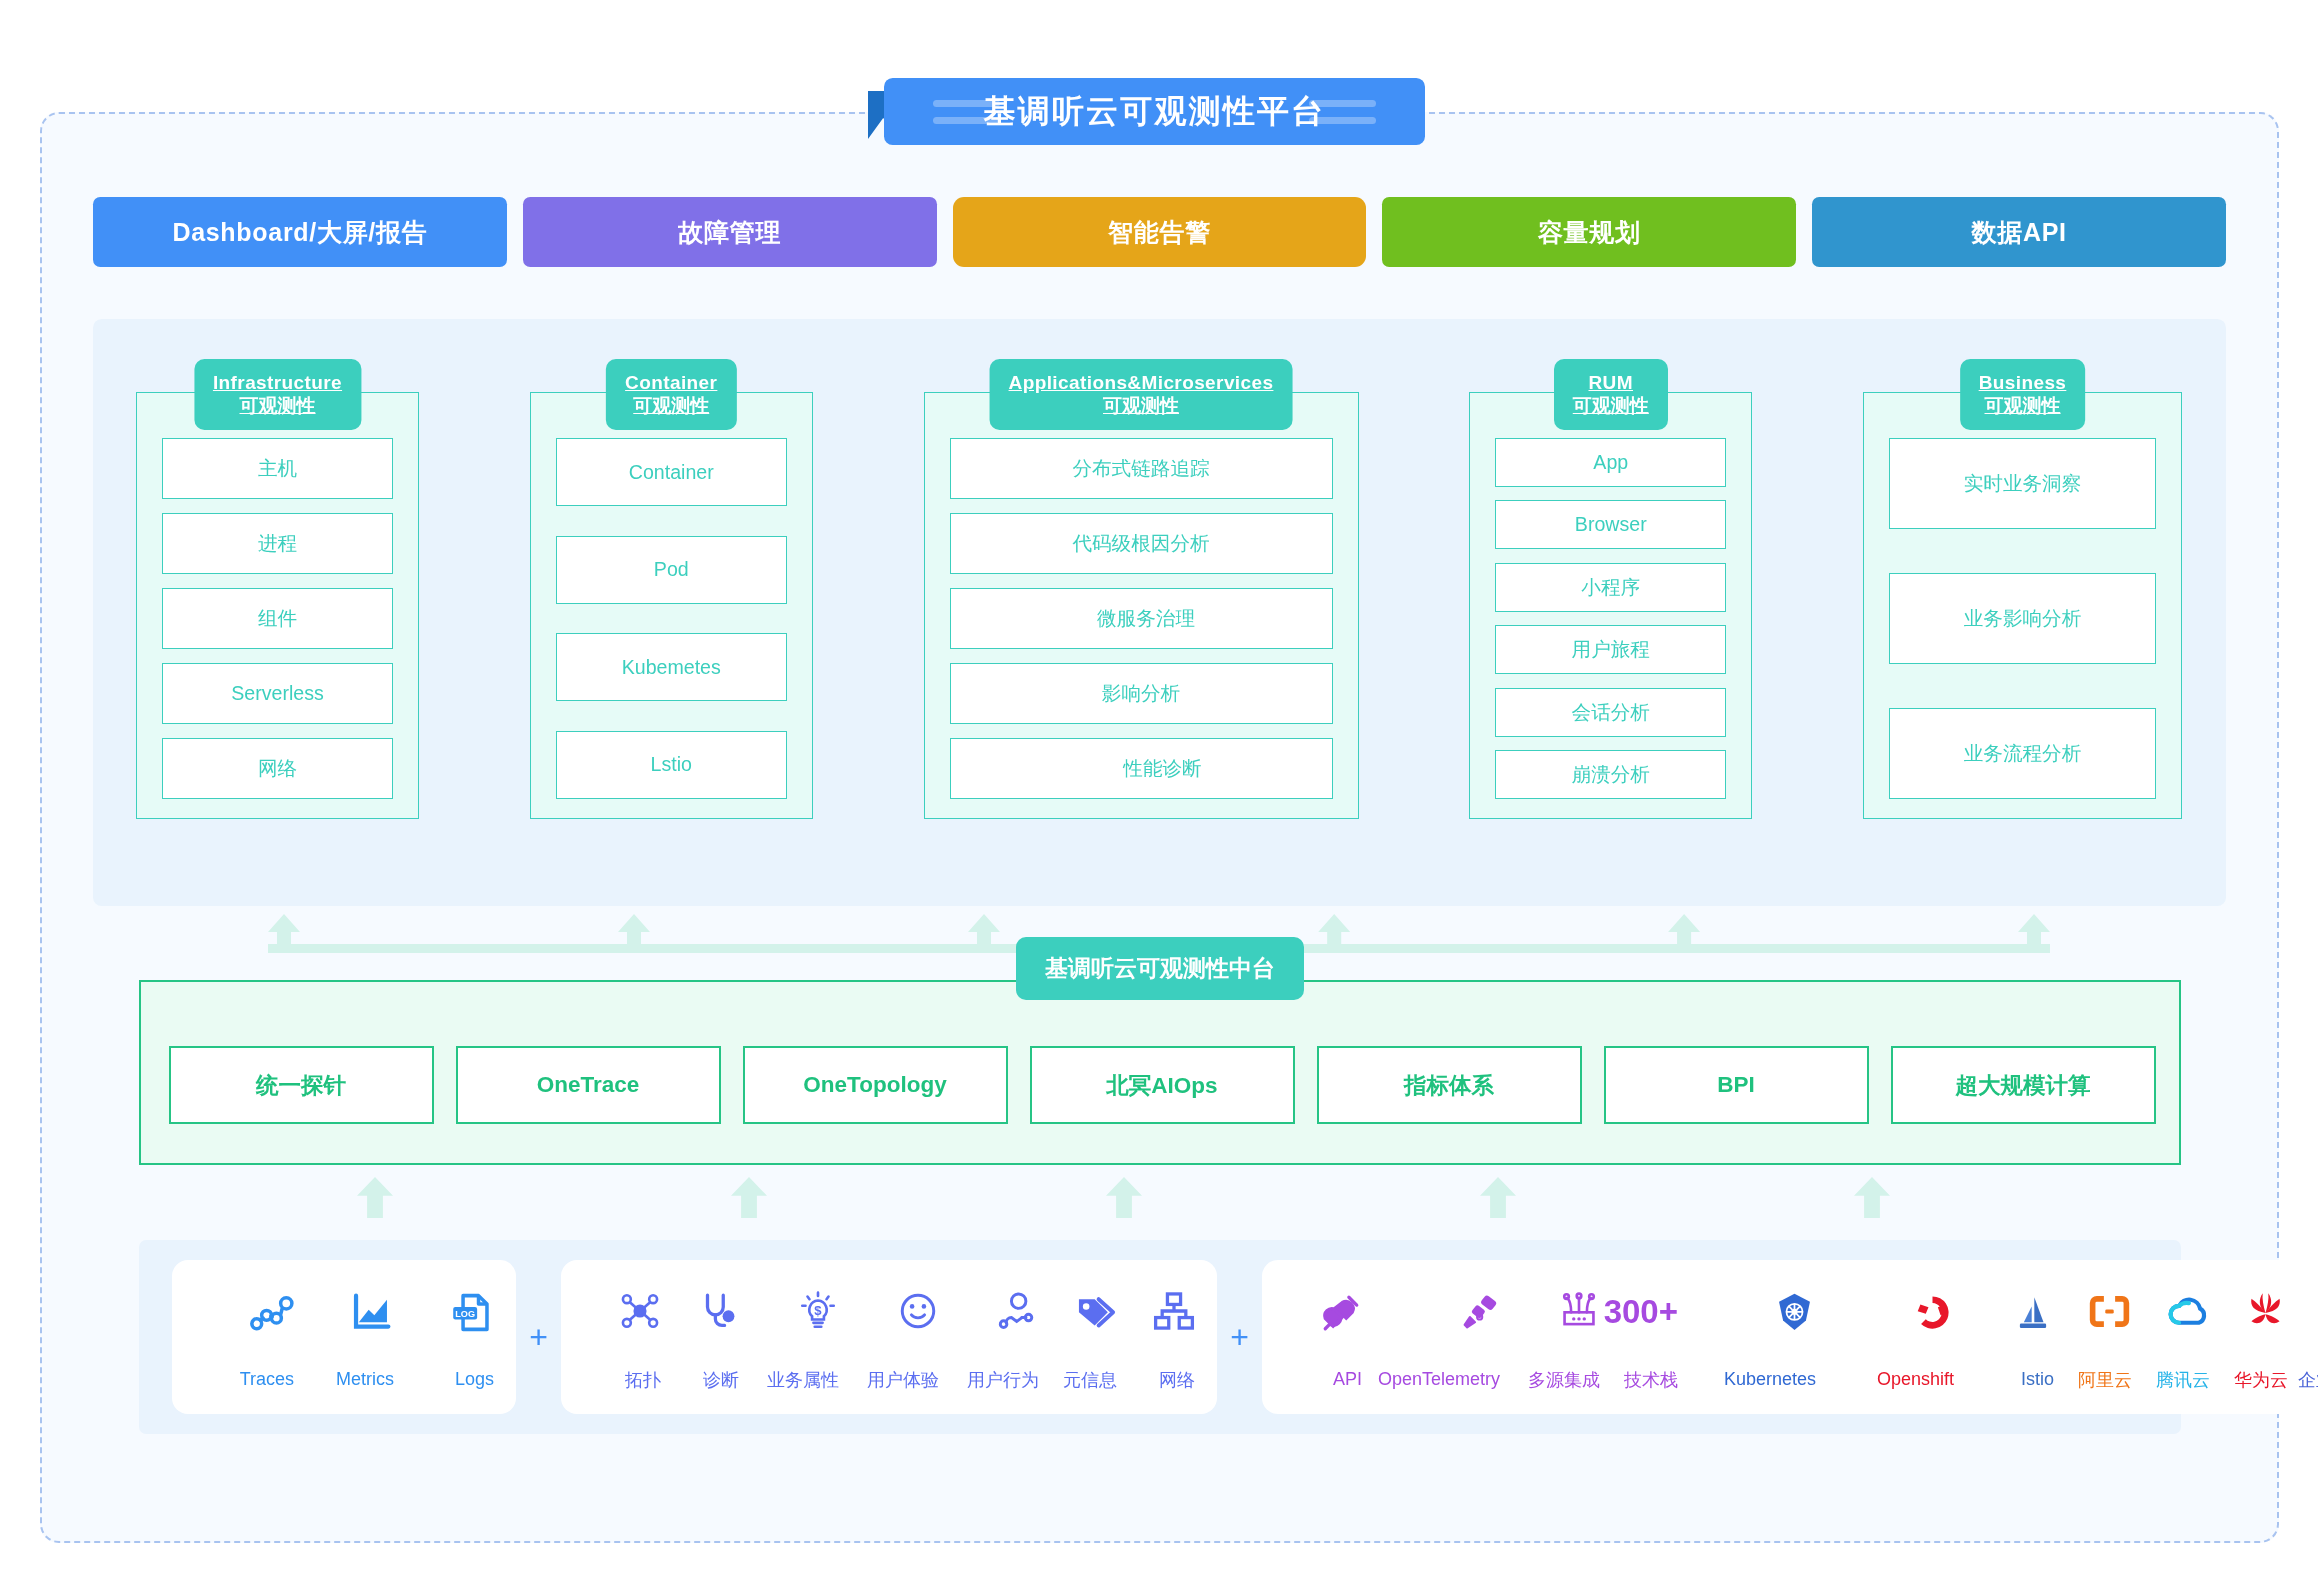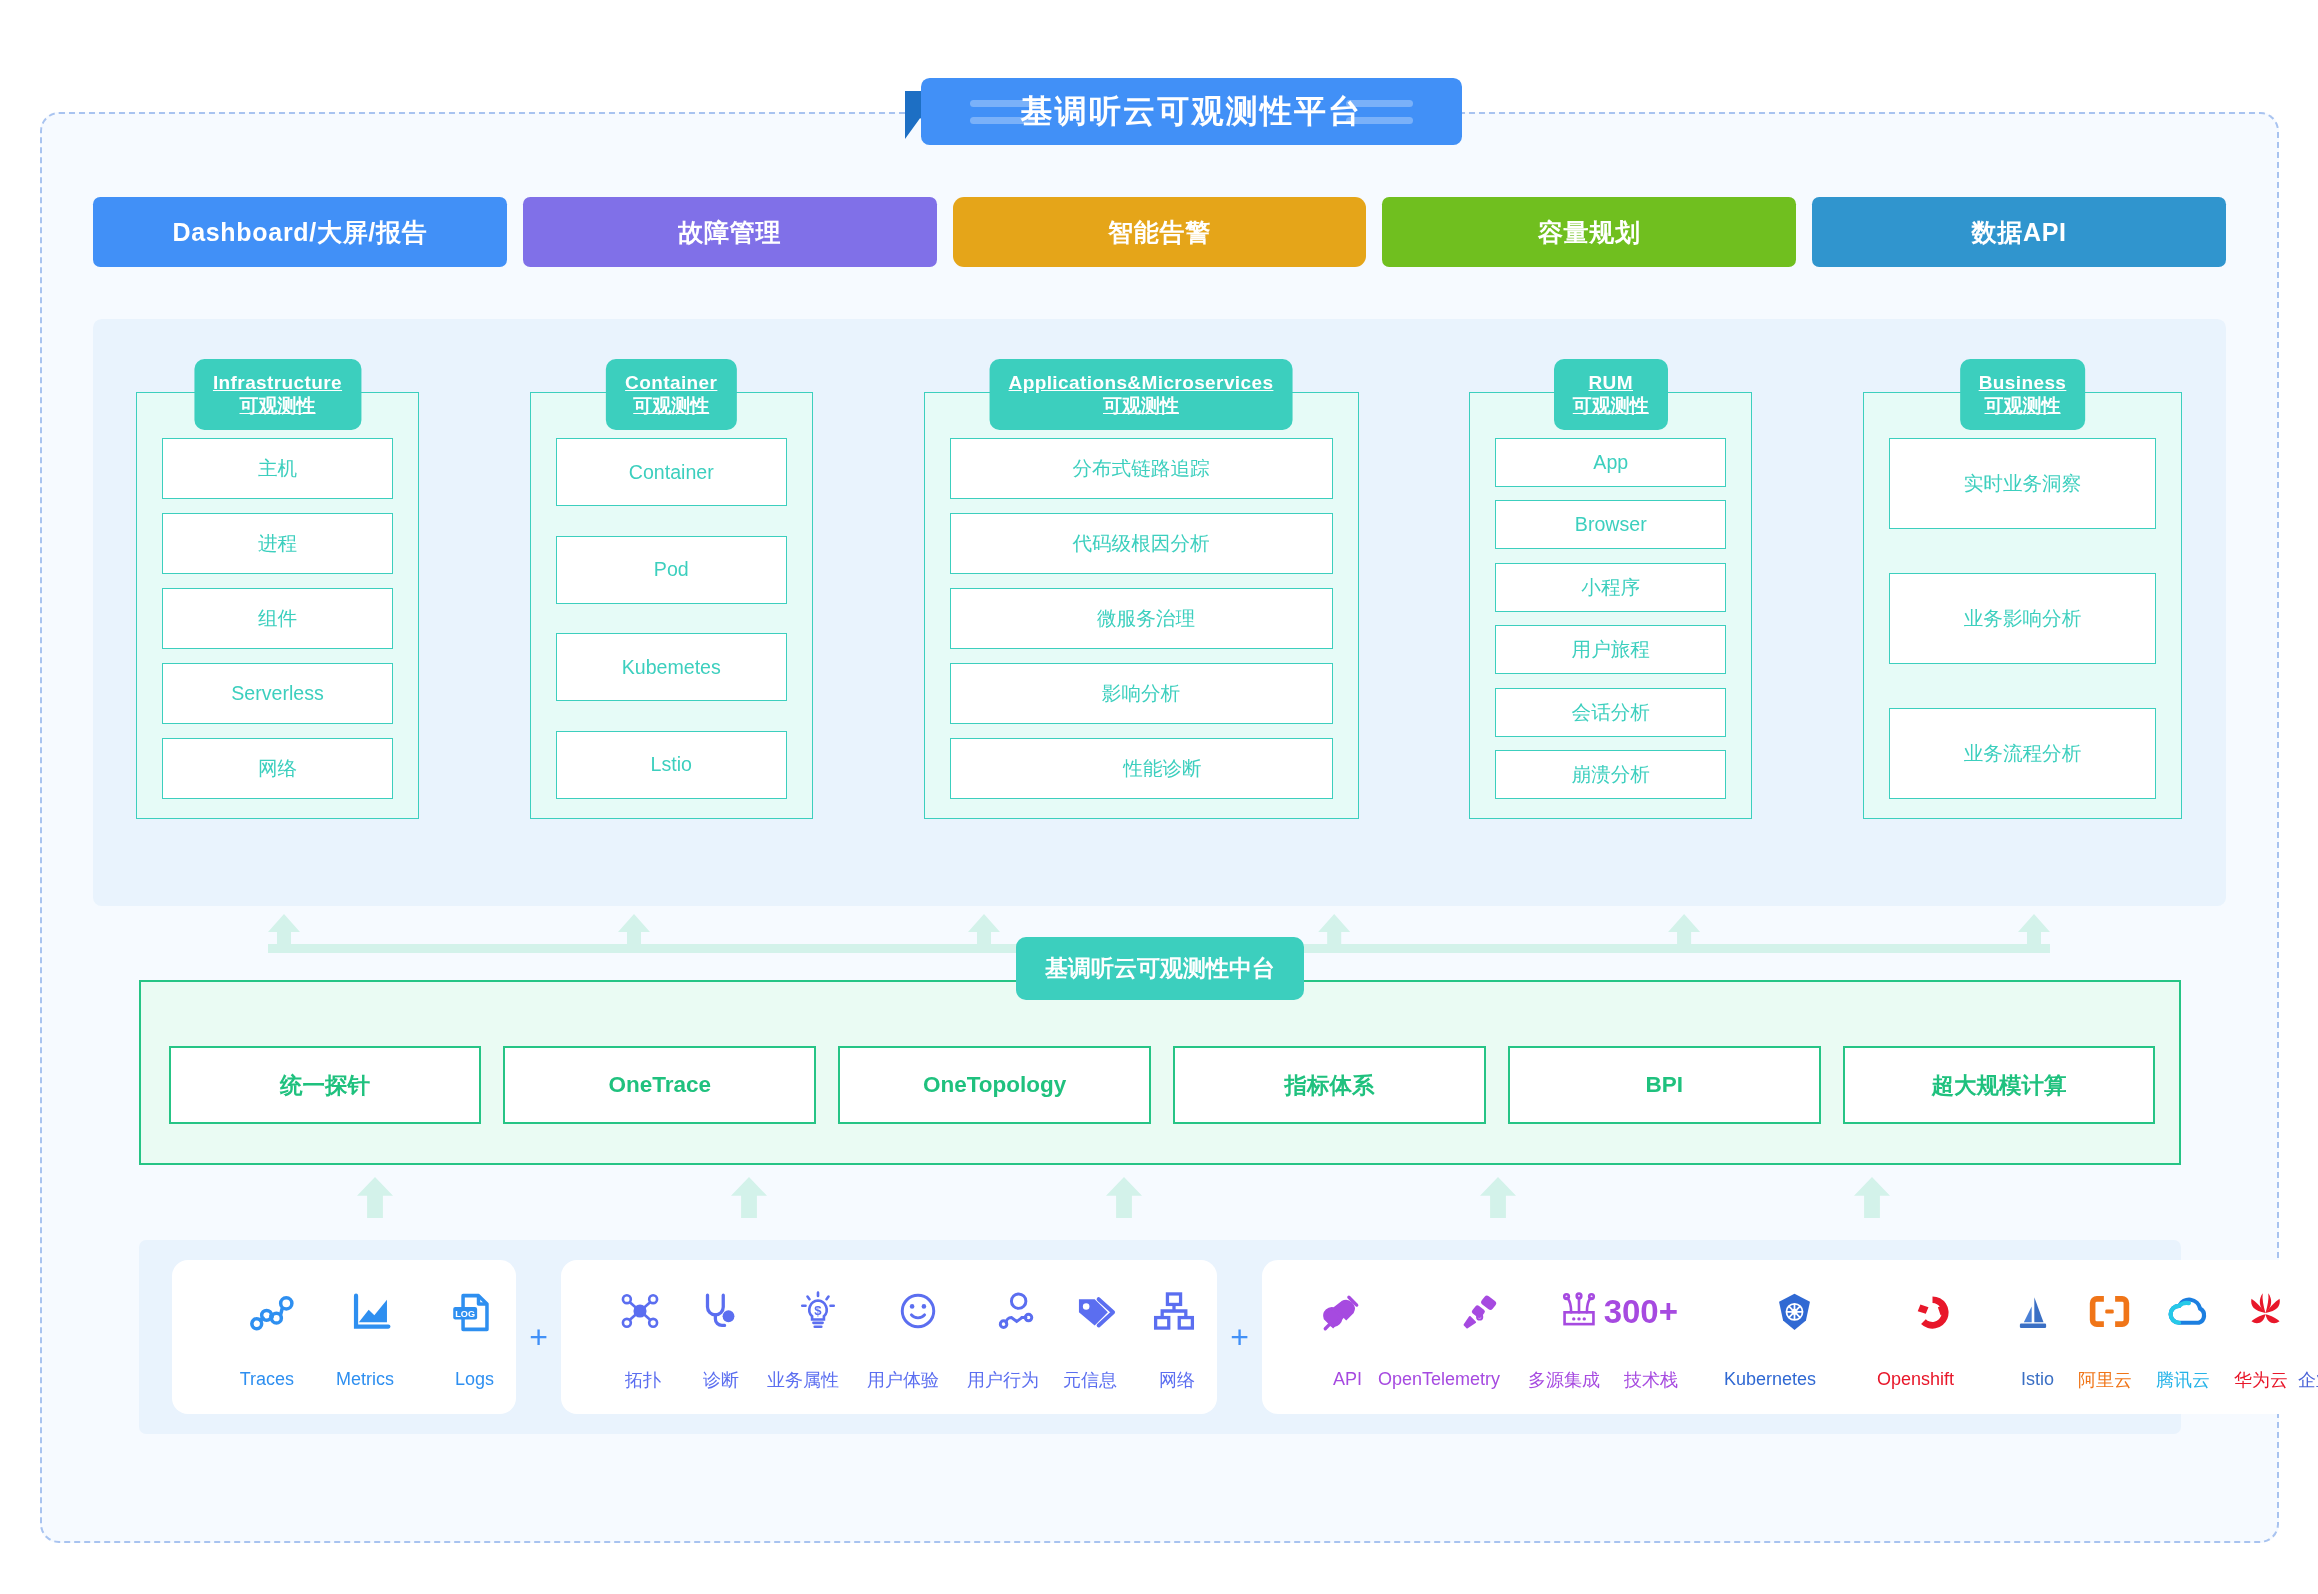--- a/index.html
+++ b/index.html
@@ -22,21 +22,21 @@
     left: 40px; top: 112px;
     width: 2239px; height: 1431px;
     border: 2.9px dashed #a8c3f0;
     border-radius: 19px;
     background: #f6faff;
   }
 
   
   .ribbon-wrap {
     position: absolute;
-    left: 905px; top: 78px;
+    left: 868px; top: 78px;
     width: 476px; height: 72px;
   }
   .ribbon-tail-l, .ribbon-tail-r {
     position: absolute;
     top: 13px;
     width: 33px; height: 48px;
     background: #1d6fc4;
   }
   .ribbon-tail-l { left: 0px;  clip-path: polygon(0 0, 100% 0, 100% 100%, 46% 56%, 0 100%); }
   .ribbon-tail-r { right: 0px; clip-path: polygon(0 0, 100% 0, 100% 100%, 54% 56%, 0 100%); }
@@ -422,20 +422,23 @@
     <div class="platform-head">基调听云可观测性中台</div>
     <div class="platform-items" id="platform-items">
         <div class="pf-item">
           <span>统一探针</span>
         </div>
         <div class="pf-item">
           <span>OneTrace</span>
         </div>
         <div class="pf-item">
           <span>OneTopology</span>
+        </div>
+        <div class="pf-item">
+          <span>北冥AIOps</span>
         </div>
         <div class="pf-item">
           <span>指标体系</span>
         </div>
         <div class="pf-item">
           <span>BPI</span>
         </div>
         <div class="pf-item">
           <span>超大规模计算</span>
         </div>

